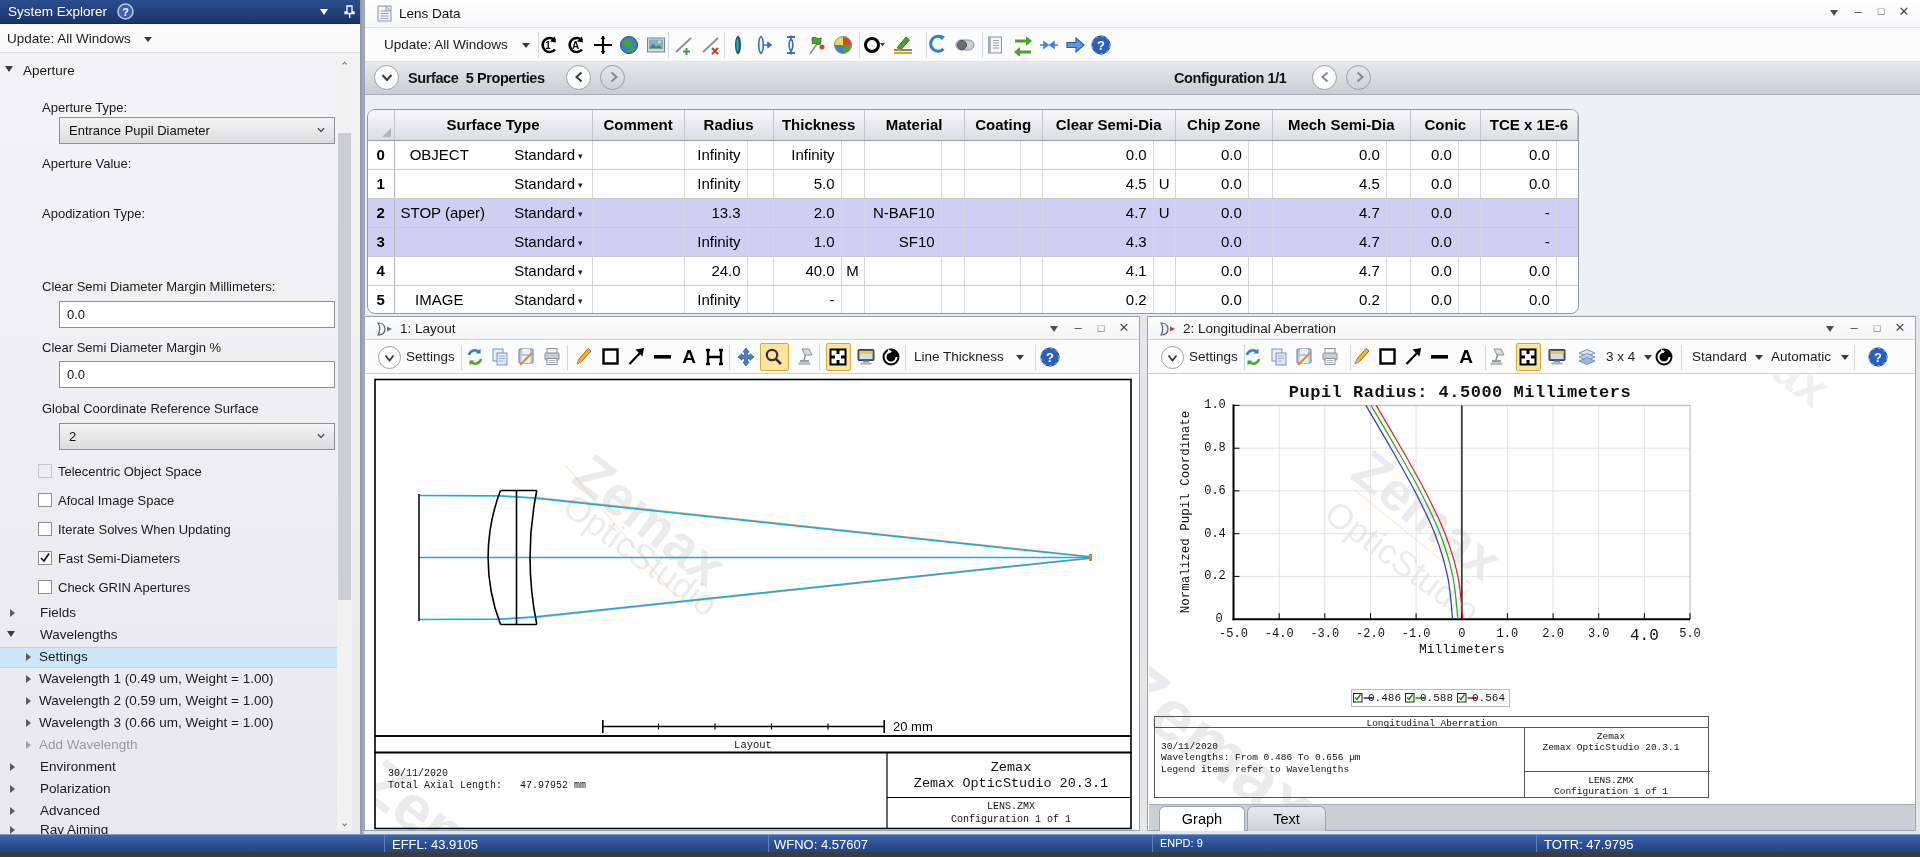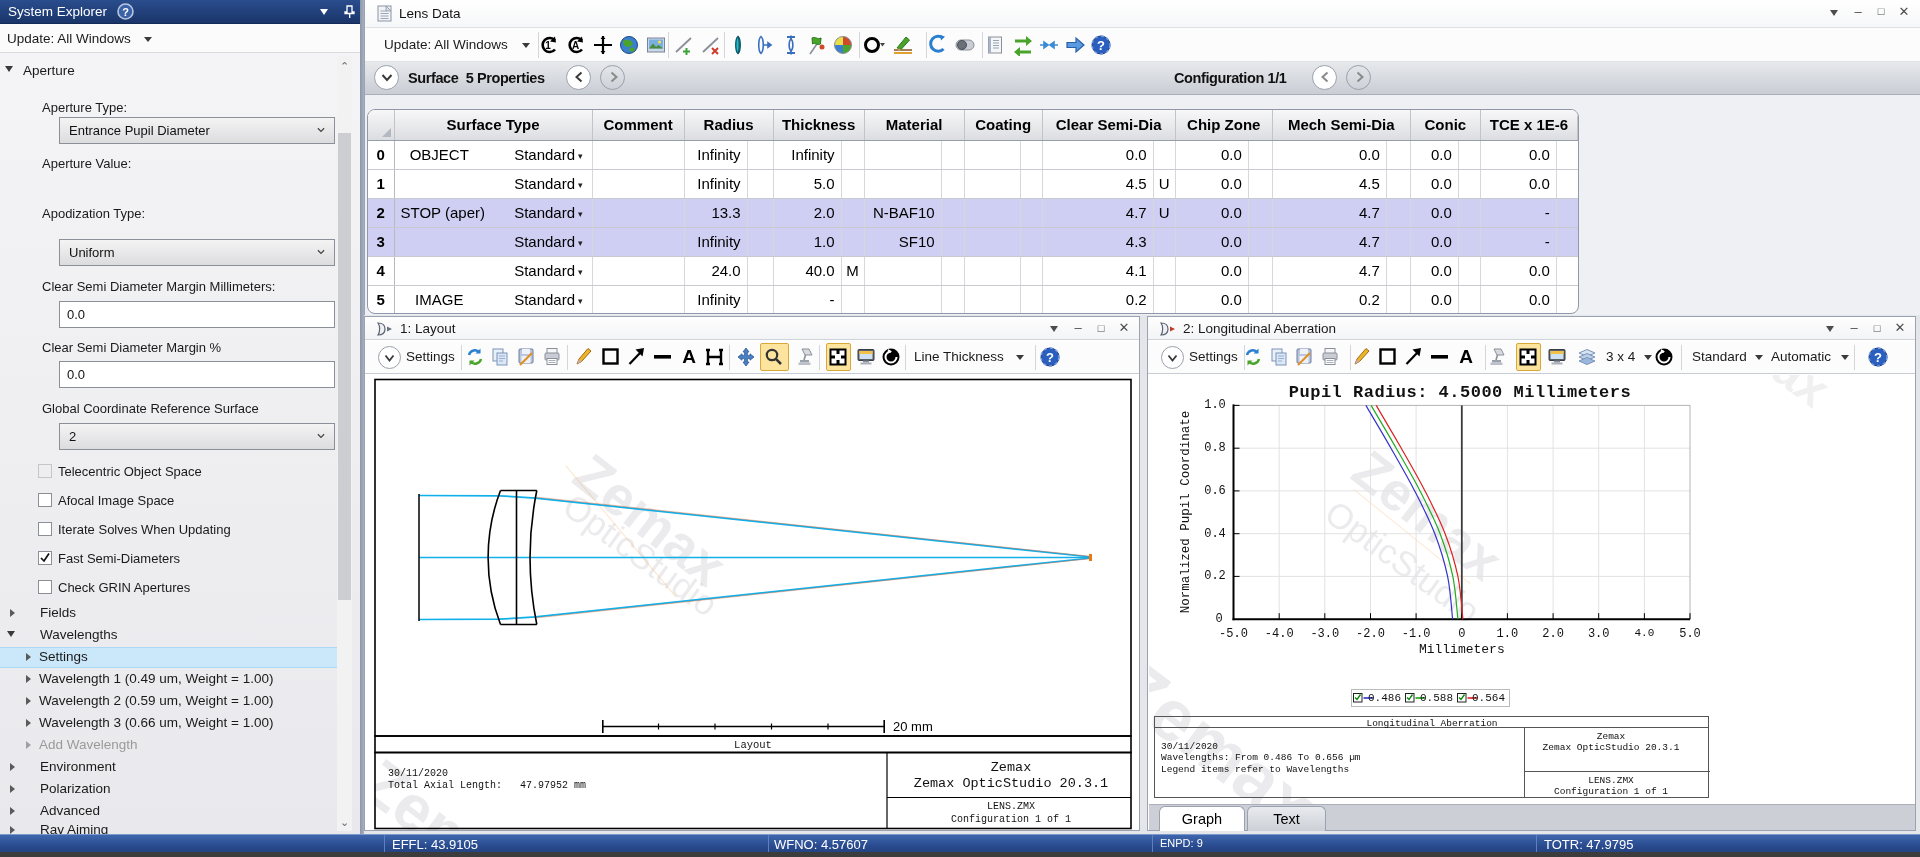--- a/index.html
+++ b/index.html
@@ -104,26 +104,20 @@
 
 <div class="lbl" style="left:42px;top:100px">Aperture Type:</div>
 <div class="combo" style="left:59px;top:117px">
       <span class="tx">Entrance Pupil Diameter</span>
       <svg class="ar" width="9" height="9" viewBox="0 0 9 9">
         <path d="M1 2.5 L4.5 6 L8 2.5" stroke="#444" stroke-width="1.4" fill="none"></path>
       </svg>
     </div>
 <div class="lbl" style="left:42px;top:156px">Aperture Value:</div>
 <div class="lbl" style="left:42px;top:206px">Apodization Type:</div>
-<div class="combo" style="left:59px;top:239px">
-      <span class="tx">Uniform</span>
-      <svg class="ar" width="9" height="9" viewBox="0 0 9 9">
-        <path d="M1 2.5 L4.5 6 L8 2.5" stroke="#444" stroke-width="1.4" fill="none"></path>
-      </svg>
-    </div>
 <div class="lbl" style="left:42px;top:279px">Clear Semi Diameter Margin Millimeters:</div>
 <div class="input" style="left:59px;top:301px">
       <span class="tx">0.0</span>
     </div>
 <div class="lbl" style="left:42px;top:340px">Clear Semi Diameter Margin %</div>
 <div class="input" style="left:59px;top:361px">
       <span class="tx">0.0</span>
     </div>
 <div class="lbl" style="left:42px;top:401px">Global Coordinate Reference Surface</div>
 <div class="combo" style="left:59px;top:423px">
@@ -853,21 +847,21 @@
     <div class="itxc mono" style="left:70px;top:237.2px;font-size:12px">0</div>
     <div class="itxc mono" style="left:84.5px;top:251.5px;font-size:12px">-5.0</div>
     <div class="itxc mono" style="left:130.2px;top:251.5px;font-size:12px">-4.0</div>
     <div class="itxc mono" style="left:175.8px;top:251.5px;font-size:12px">-3.0</div>
     <div class="itxc mono" style="left:221.5px;top:251.5px;font-size:12px">-2.0</div>
     <div class="itxc mono" style="left:267.1px;top:251.5px;font-size:12px">-1.0</div>
     <div class="itxc mono" style="left:312.8px;top:251.5px;font-size:12px">0</div>
     <div class="itxc mono" style="left:358.4px;top:251.5px;font-size:12px">1.0</div>
     <div class="itxc mono" style="left:404.1px;top:251.5px;font-size:12px">2.0</div>
     <div class="itxc mono" style="left:449.7px;top:251.5px;font-size:12px">3.0</div>
-    <div class="itxc mono" style="left:495.4px;top:251.5px;font-size:11px">4.0</div>
+    <div class="itxc mono" style="left:495.4px;top:251.5px;font-size:16px">4.0</div>
     <div class="itxc mono" style="left:541px;top:251.5px;font-size:12px">5.0</div>
     <div class="itxc mono" style="left:312.8px;top:267px;font-size:13px">Millimeters</div>
     <div class="abs mono" style="left:37px;top:137px;font-size:12.5px;white-space:nowrap;transform:translate(-50%,-50%) rotate(-90deg);color:#111">Normalized Pupil Coordinate</div>
 
     <div class="abs" style="left:202px;top:314px;width:159px;height:18px;border:1px solid #bbb;background:#fff"></div>
     <svg class="abs" style="left:204px;top:318px" width="152" height="10" viewBox="0 0 152 10">
       <rect x="0.5" y="0.5" width="8.5" height="8.5" fill="#fff" stroke="#222"></rect>
           <path d="M2 4.5 L4 6.5 L7.5 1.5" stroke="#0a8a0a" stroke-width="1.4" fill="none"></path>
           <line x1="10.5" y1="5" x2="20" y2="5" stroke="#2222cc" stroke-width="1.5"></line>
       <rect x="52.5" y="0.5" width="8.5" height="8.5" fill="#fff" stroke="#222"></rect>

